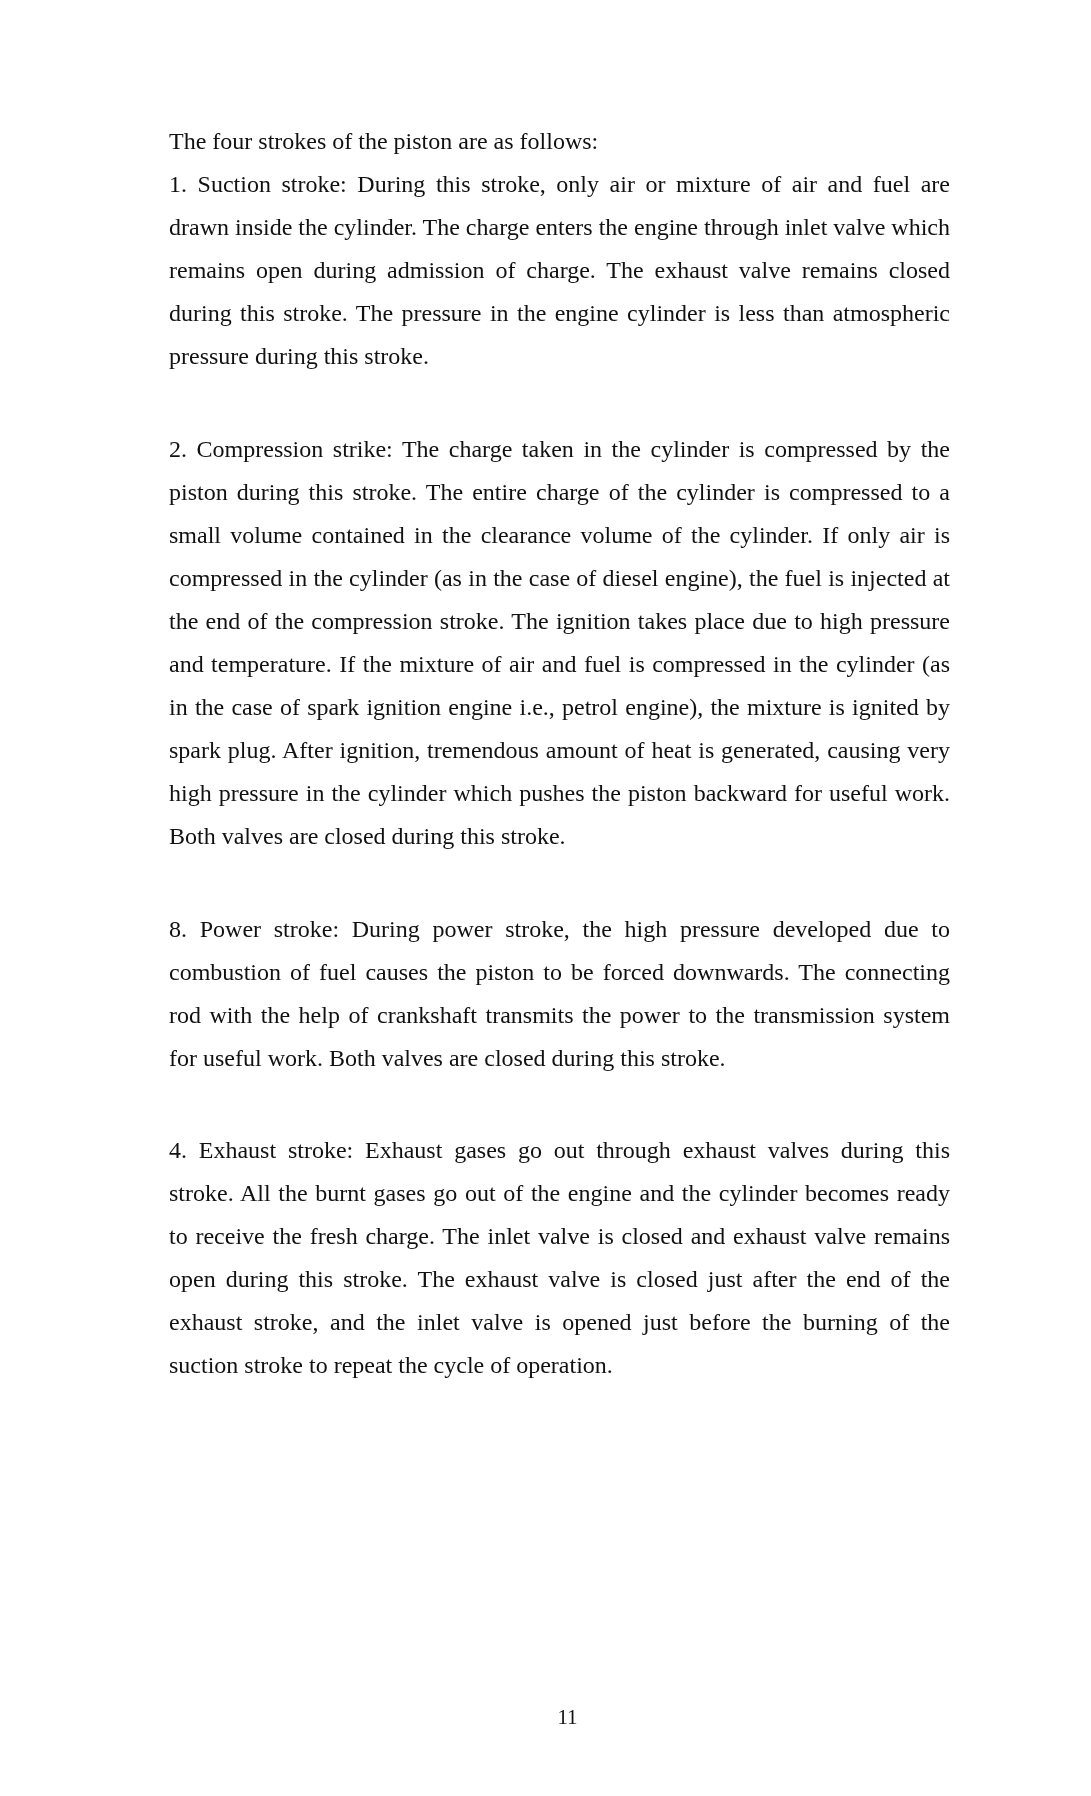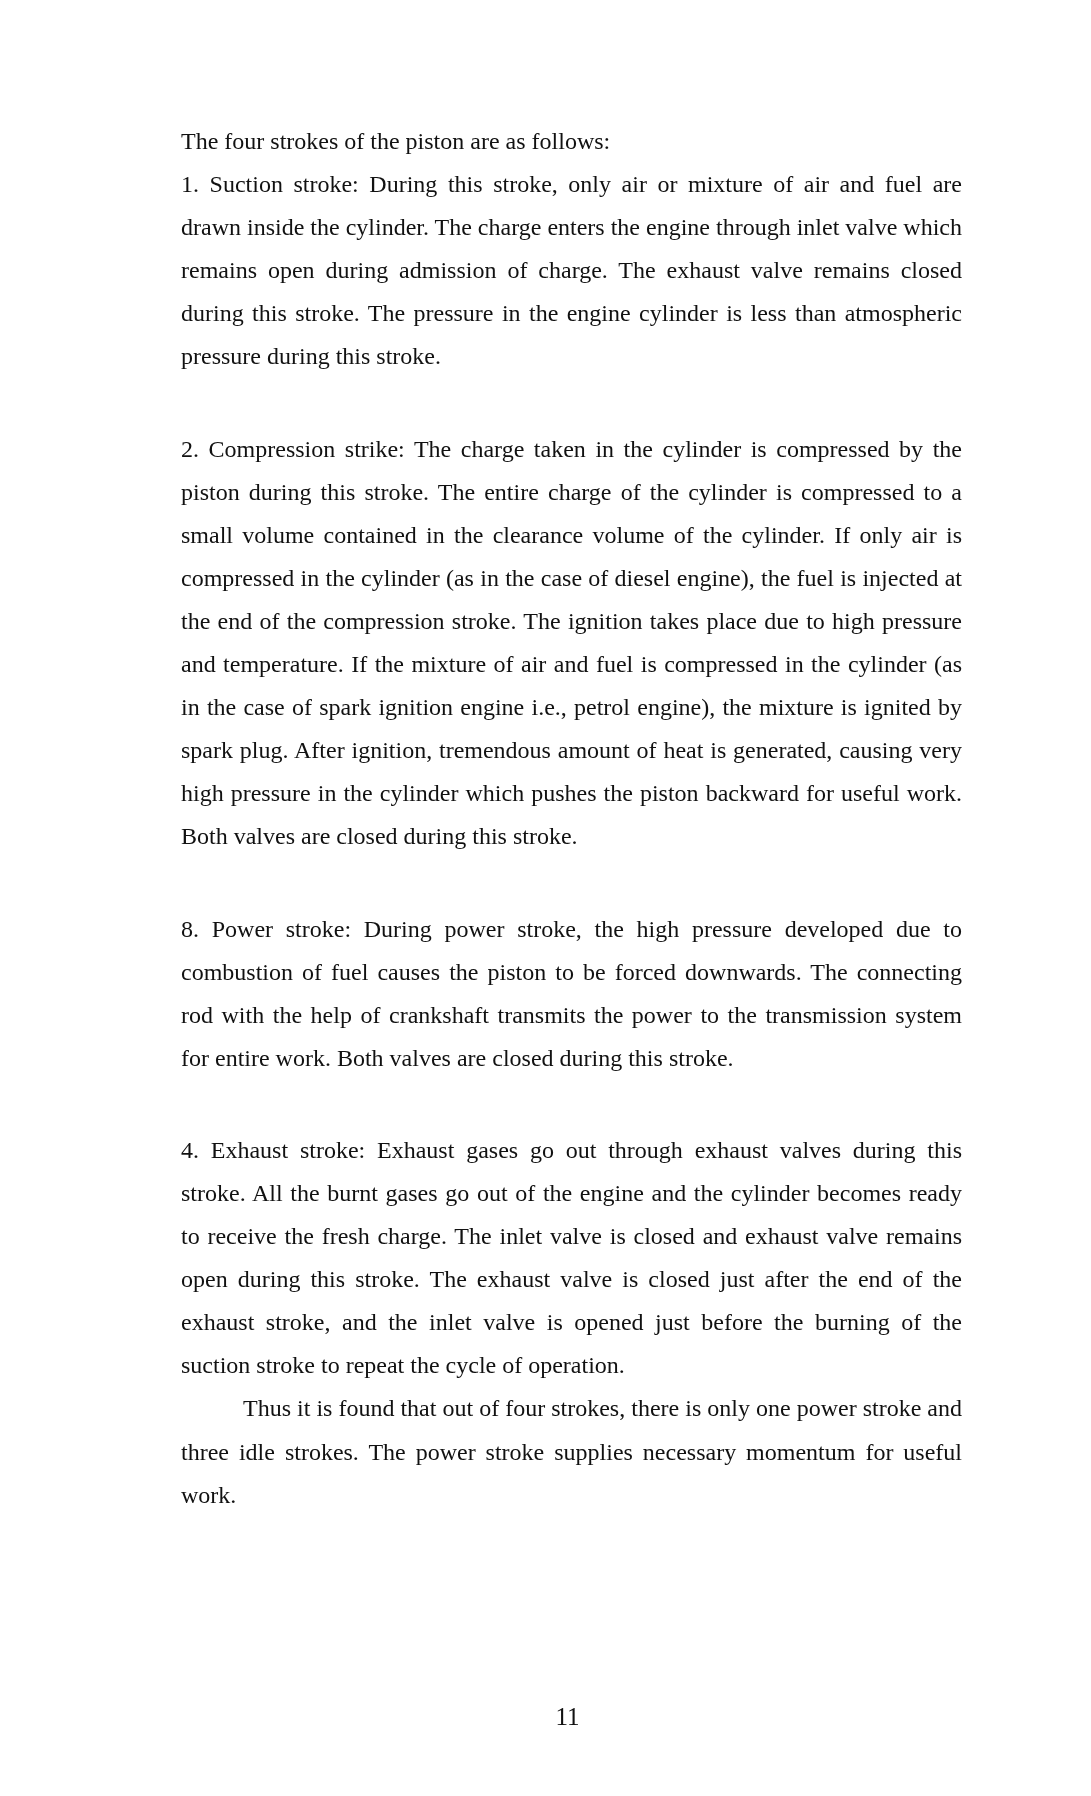--- a/index.html
+++ b/index.html
@@ -18,21 +18,21 @@
     .page {
       position: absolute;
       left: 0;
       top: 0;
       width: 1091px;
       height: 1796px;
       background: #ffffff;
     }
     .text-column {
       position: absolute;
-      left: 181px;
+      left: 169px;
       top: 120px;
       width: 781px;
       font-size: 24px;
       line-height: 43.1px;
     }
     .para {
       margin: 0;
       text-align: justify;
       text-align-last: left;
     }
@@ -44,21 +44,21 @@
     }
     .heading-bold {
       font-weight: normal;
     }
     .page-number {
       position: absolute;
       left: 0;
       width: 1091px;
       top: 1703px;
       text-align: center;
-      font-size: 25px;
+      font-size: 21px;
       line-height: 28px;
       padding-left: 44px;
       box-sizing: border-box;
     }
     .page-number span {
       display: inline-block;
       width: 40px;
       text-align: center;
     }
   </style>
@@ -67,24 +67,23 @@
 
 <div class="page">
   <div class="text-column">
 
     <p class="para">The four strokes of the piston are as follows:</p>
 
     <p class="para"><span class="heading-bold">1. Suction stroke:</span><span></span><span> During this stroke, only air or mixture of air and fuel are drawn inside the cylinder. The charge enters the engine through inlet valve which remains open during admission of charge. The exhaust valve remains closed during this stroke. The pressure in the engine cylinder is less than atmospheric pressure during this stroke.</span></p>
 
     <p class="para gap-before"><span class="heading-bold">2. Compression strike:</span><span></span><span> The charge taken in the cylinder is compressed by the piston during this stroke. The entire charge of the cylinder is compressed to a small volume contained in the clearance volume of the cylinder. If only air is compressed in the cylinder (as in the case of diesel engine), the fuel is injected at the end of the compression stroke. The ignition takes place due to high pressure and temperature. If the mixture of air and fuel is compressed in the cylinder (as in the case of spark ignition engine i.e., petrol engine), the mixture is ignited by spark plug. After ignition, tremendous amount of heat is generated, causing very high pressure in the cylinder which pushes the piston backward for useful work. Both valves are closed during this stroke.</span></p>
 
-    <p class="para gap-before"><span class="heading-bold">8. Power stroke</span><span>:</span><span> During power stroke, the high pressure developed due to combustion of fuel causes the piston to be forced downwards. The connecting rod with the help of crankshaft transmits the power to the transmission system for entire work. Both valves are closed during this stroke.</span></p>
+    <p class="para gap-before"><span class="heading-bold">8. Power stroke</span><span>:</span><span> During power stroke, the high pressure developed due to combustion of fuel causes the piston to be forced downwards. The connecting rod with the help of crankshaft transmits the power to the transmission system for useful work. Both valves are closed during this stroke.</span></p>
 
     <p class="para gap-before"><span class="heading-bold">4. Exhaust stroke</span><span>:</span><span> Exhaust gases go out through exhaust valves during this stroke. All the burnt gases go out of the engine and the cylinder becomes ready to receive the fresh charge. The inlet valve is closed and exhaust valve remains open during this stroke. The exhaust valve is closed just after the end of the exhaust stroke, and the inlet valve is opened just before the burning of the suction stroke to repeat the cycle of operation.</span></p>
 
-    <p class="para indent">Thus it is found that out of four strokes, there is only one power stroke and three idle strokes. The power stroke supplies necessary momentum for useful work.</p>
 
   </div>
 
   <div class="page-number">
     <span>11</span>
   </div>
 </div>
 
 </body></html>

